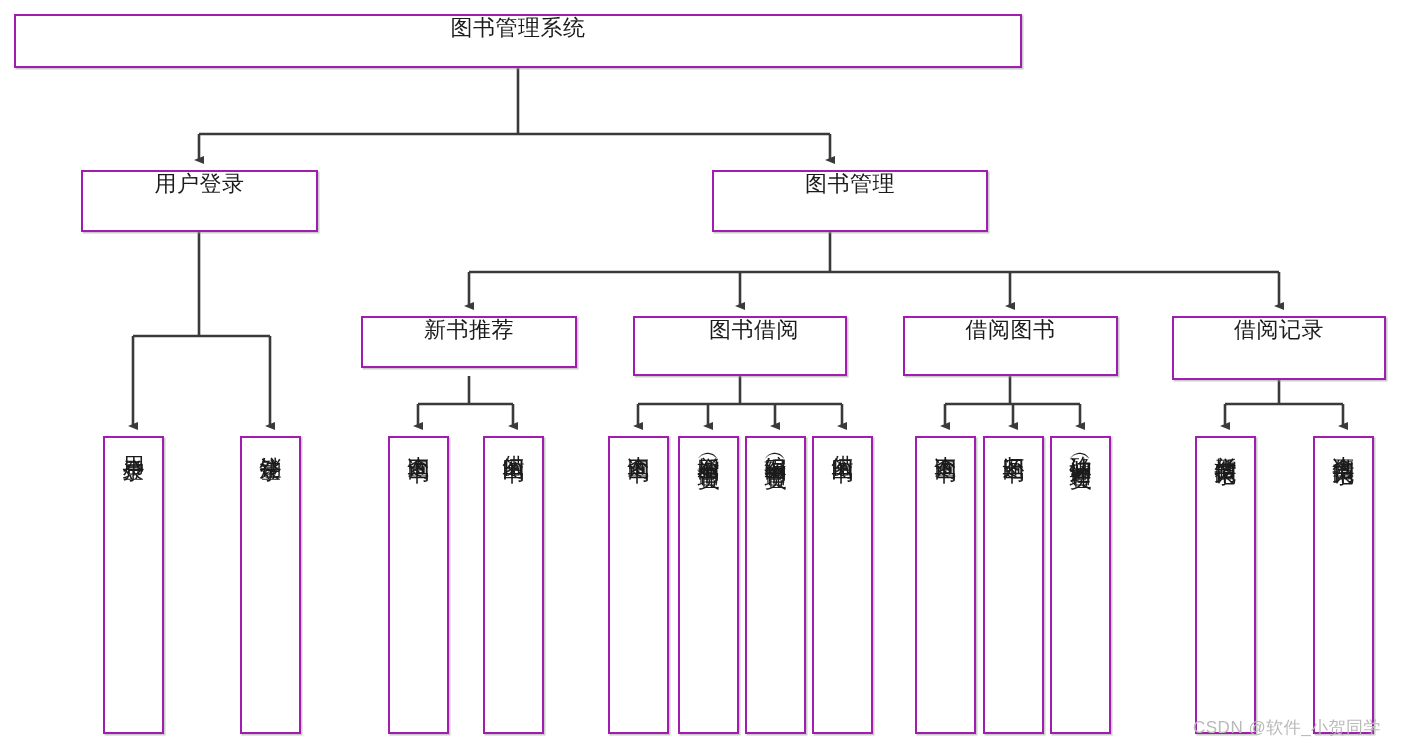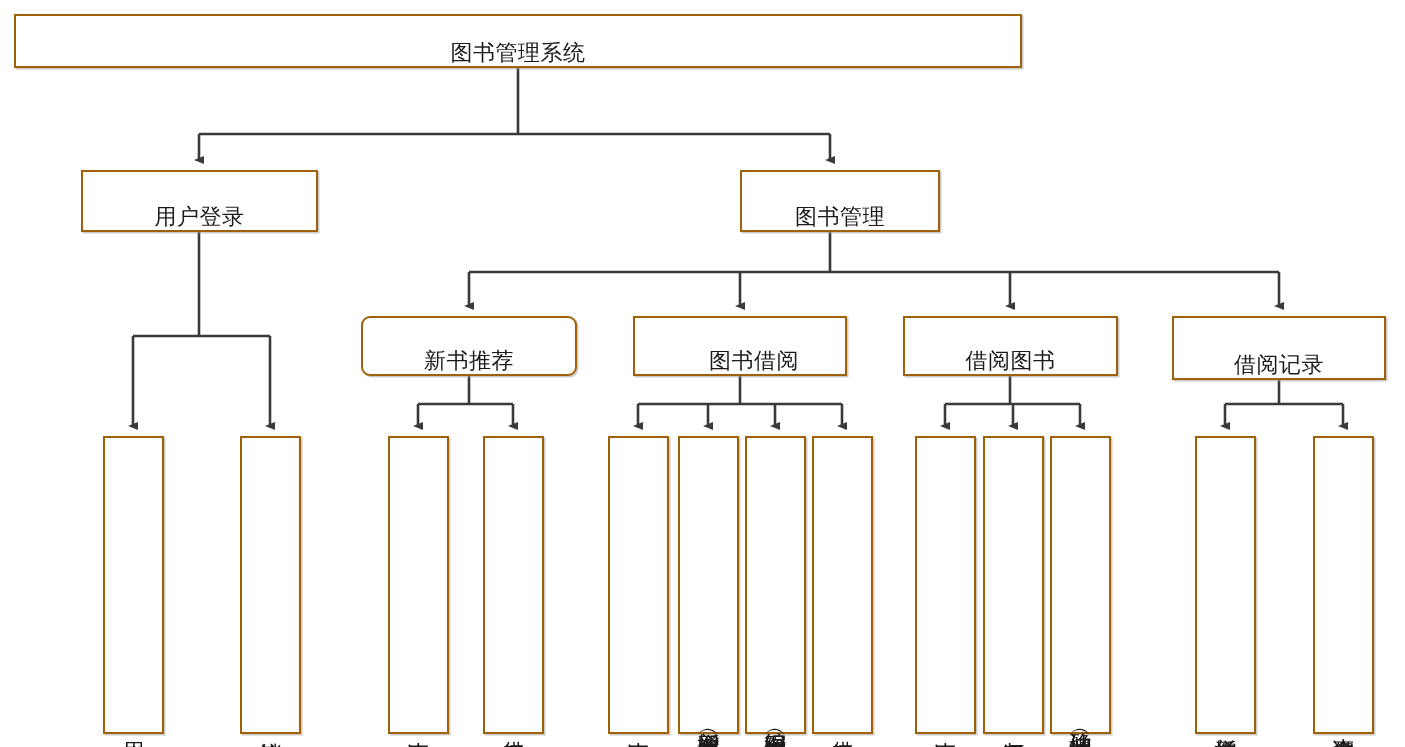--- a/index.html
+++ b/index.html
@@ -22,23 +22,23 @@
     left: 0;
     top: 0;
     width: 1405px;
     height: 747px;
     pointer-events: none;
   }
   .node {
     position: absolute;
     box-sizing: border-box;
     background: #ffffff;
-    border: 2px solid #a16207;
+    border: 2px solid #a21caf;
     display: flex;
-    align-items: flex-end;
+    align-items: flex-start;
     justify-content: center;
     box-shadow: 1.5px 1.5px 0 0 rgba(160,160,160,0.55);
   }
   .node .label {
     color: #1b1b1b;
     text-align: center;
     line-height: 1.12;
     letter-spacing: 0.5px;
   }
   .node.horizontal .label {
@@ -109,24 +109,24 @@
       </g>
   </svg>
 
   <div id="node-layer">
       <div class="node horizontal" style="left: 14px; top: 14px; width: 1008px; height: 54px;">
         <span class="label">图书管理系统</span>
       </div>
       <div class="node horizontal" style="left: 81px; top: 170px; width: 237px; height: 62px;">
         <span class="label">用户登录</span>
       </div>
-      <div class="node horizontal" style="left: 712px; top: 170px; width: 200px; height: 62px; margin-left: 28px;">
+      <div class="node horizontal" style="left: 712px; top: 170px; width: 276px; height: 62px;">
         <span class="label">图书管理</span>
       </div>
-      <div class="node horizontal" style="left: 361px; top: 316px; width: 216px; height: 60px; border-radius: 9px;">
+      <div class="node horizontal" style="left: 361px; top: 316px; width: 216px; height: 52px;">
         <span class="label">新书推荐</span>
       </div>
       <div class="node horizontal" style="left: 633px; top: 316px; width: 214px; height: 60px; padding-left: 28px;">
         <span class="label">图书借阅</span>
       </div>
       <div class="node horizontal" style="left: 903px; top: 316px; width: 215px; height: 60px;">
         <span class="label">借阅图书</span>
       </div>
       <div class="node horizontal" style="left: 1172px; top: 316px; width: 214px; height: 64px;">
         <span class="label">借阅记录</span>
@@ -165,13 +165,14 @@
         <span class="label">确认归还（管理员）</span>
       </div>
       <div class="node vertical" style="left: 1195px; top: 436px; width: 61px; height: 298px;">
         <span class="label">新增借阅记录</span>
       </div>
       <div class="node vertical" style="left: 1313px; top: 436px; width: 61px; height: 298px;">
         <span class="label">查询借阅记录</span>
       </div>
     </div>
 
+  <div class="watermark" style="left: 1193px; top: 716px; color: rgb(185, 185, 185);">CSDN @软件_小贺同学</div>
 </div>
 
 </body></html>

